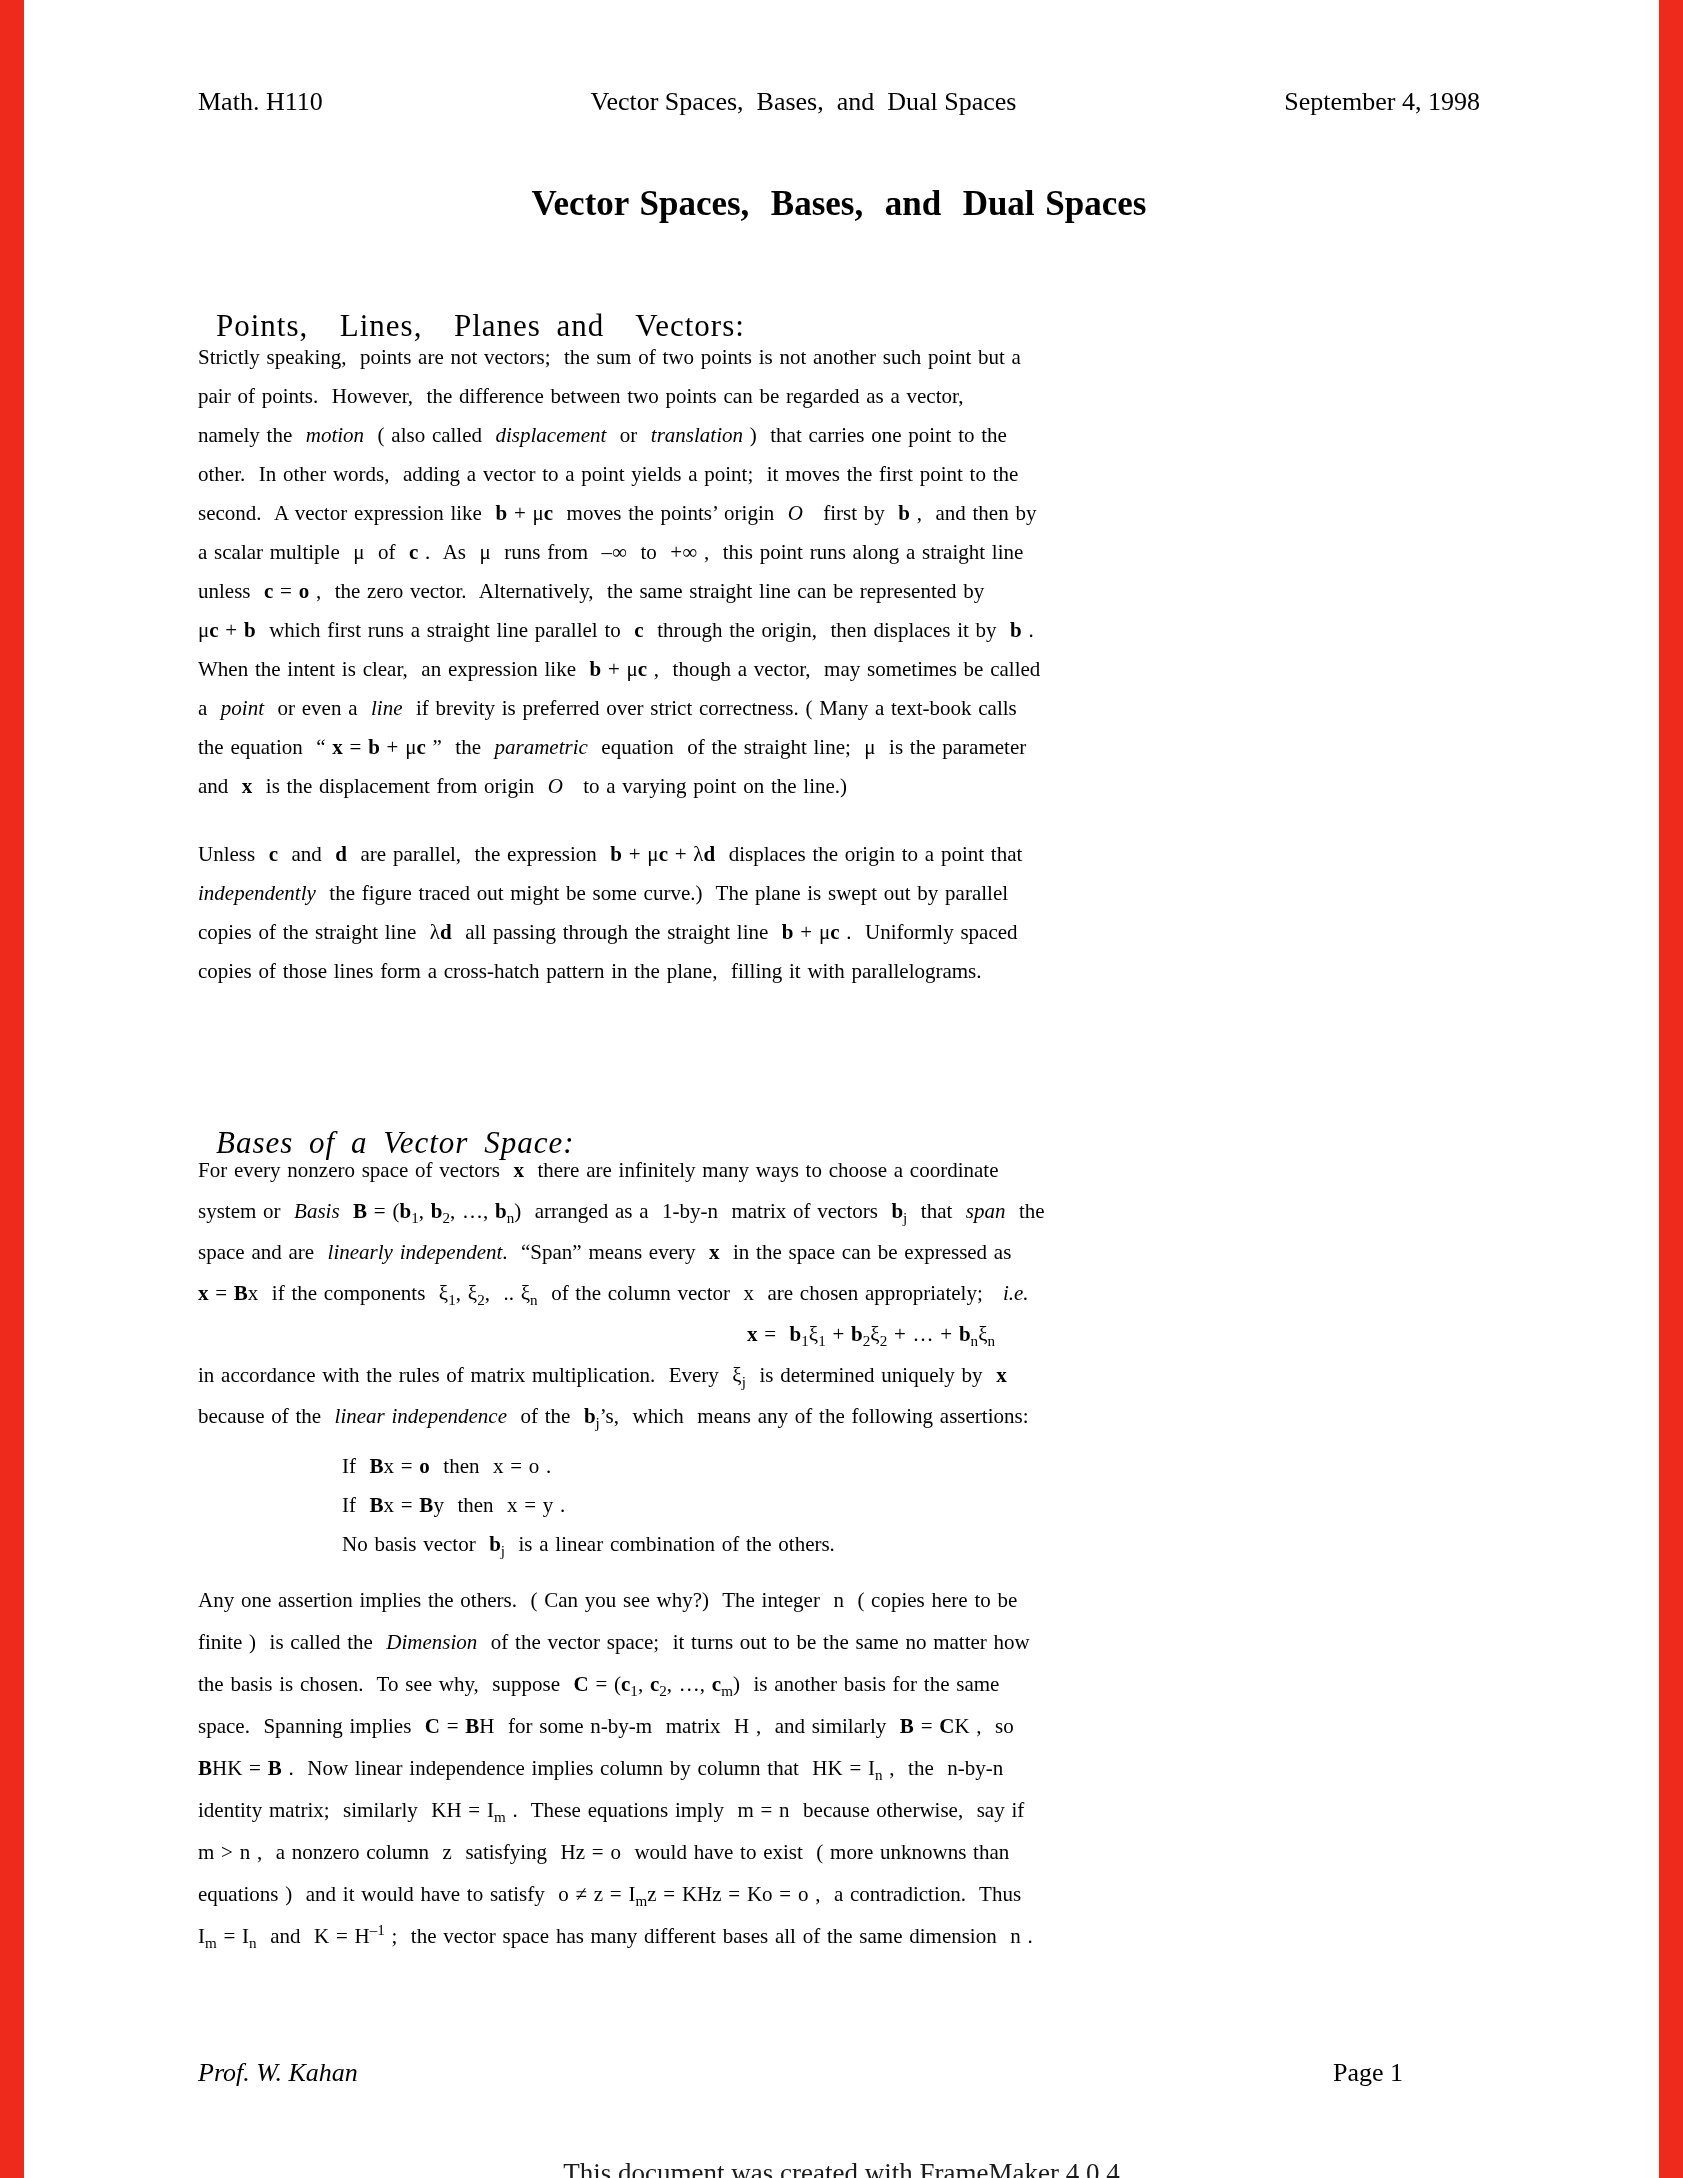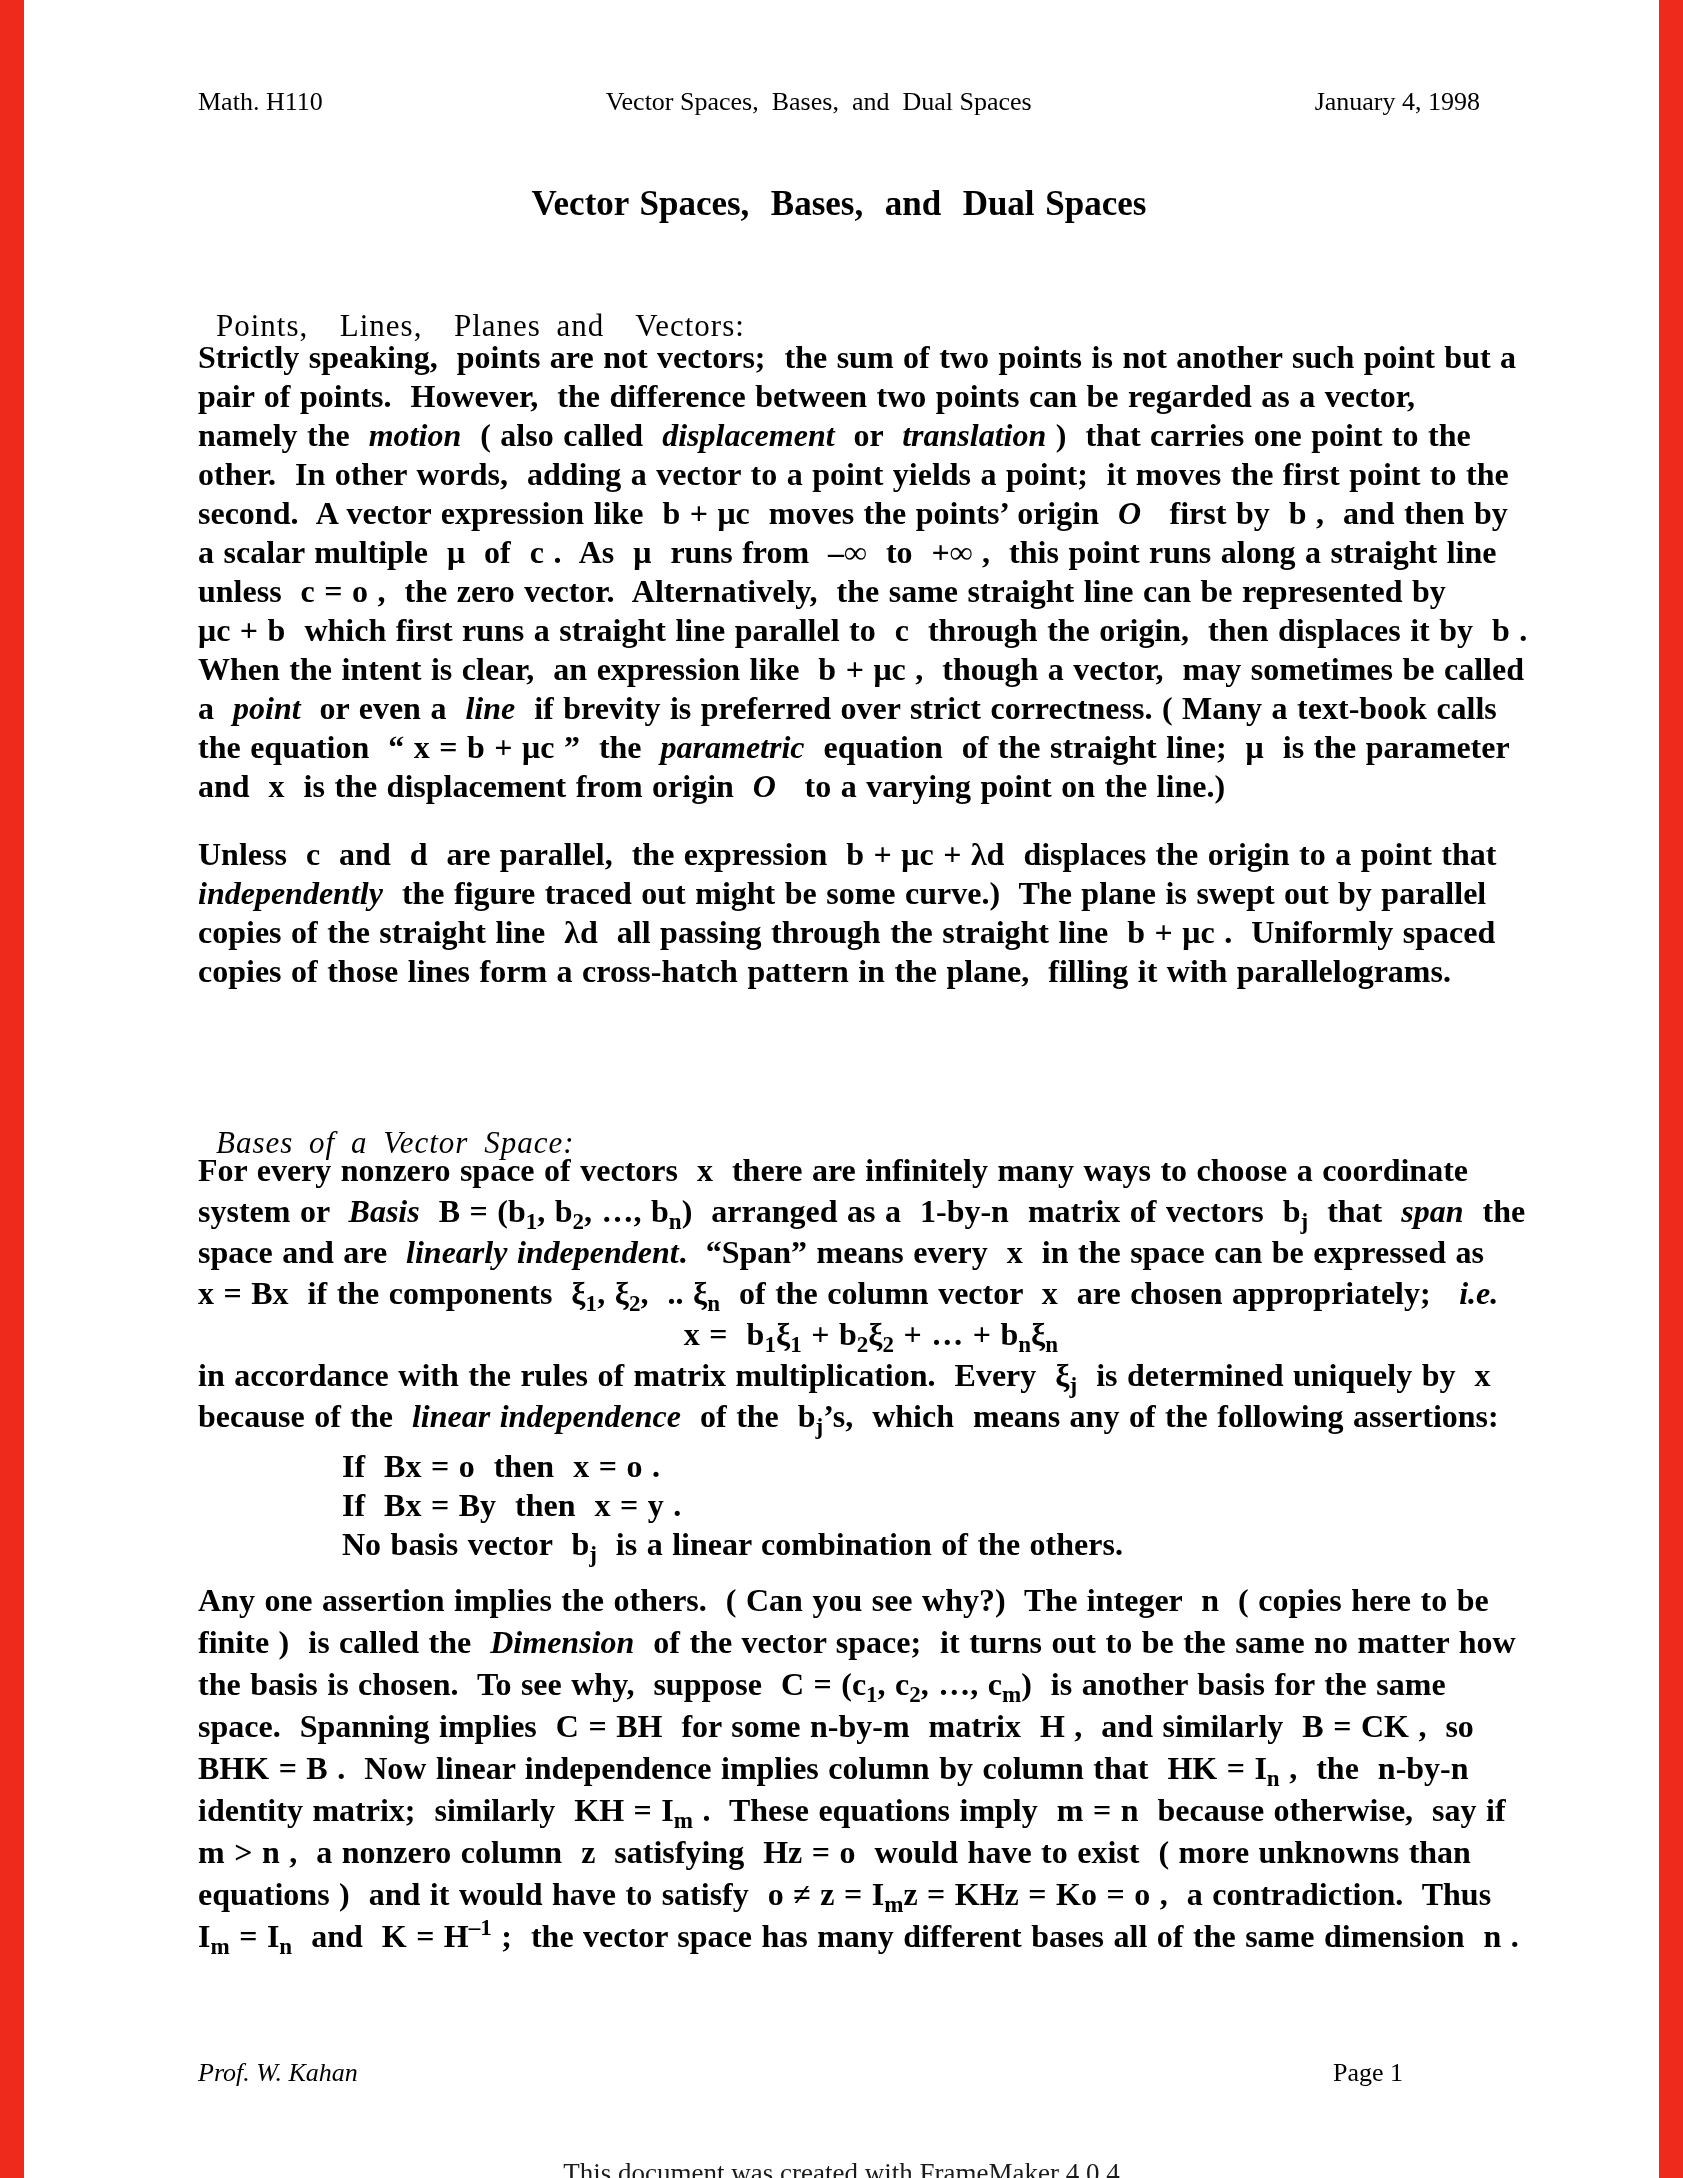--- a/index.html
+++ b/index.html
@@ -22,21 +22,21 @@
     word-spacing:2px;
   }
   .sec-heading{
     position:absolute;left:198px;margin:18px;font-size:31px;font-weight:normal;
     white-space:pre-wrap;letter-spacing:1px;word-spacing:7px;
   }
   .h1pos{top:290px;}
   .h2pos{top:1107px;font-style:italic;}
   .para{
     position:absolute;left:198px;width:1346px;
-    font-size:32px;word-spacing:1.5px;font-weight:bold;
+    font-size:21px;word-spacing:1.5px;
   }
   .para .line{white-space:pre-wrap;}
   .p1{top:338px;line-height:39px;}
   .p2{top:835px;line-height:39px;}
   .p3{top:1150px;line-height:41px;}
   .equation{text-align:center;white-space:pre-wrap;}
   .assertions{top:1447px;line-height:39px;padding-left:144px;width:1203px;}
   .p4{top:1579px;line-height:42px;}
   sub,sup{font-size:0.72em;line-height:0;}
   .footer-left{position:absolute;left:198px;top:2058px;font-size:26px;font-style:italic;}
@@ -48,21 +48,21 @@
 </style>
 </head>
 <body>
 
 <div class="edge left" style="background: rgb(238, 42, 28);"></div>
 <div class="edge right" style="background: rgb(238, 42, 28);"></div>
 
 <div class="running-header">
   <span>Math. H110</span>
   <span>Vector Spaces,  Bases,  and  Dual Spaces</span>
-  <span>January 4, 1998</span>
+  <span>September 4, 1998</span>
 </div>
 
 <h1 class="doc-title">Vector Spaces,  Bases,  and  Dual Spaces</h1>
 
 <h2 class="sec-heading h1pos">Points,  Lines,  Planes and  Vectors:</h2>
 
 <div class="para p1">
     <div class="line">Strictly speaking,  points are not vectors;  the sum of two points is not another such point but a</div>
     <div class="line">pair of points.  However,  the difference between two points can be regarded as a vector,</div>
     <div class="line">namely the  <i>motion</i>  ( also called  <i>displacement</i>  or  <i>translation</i> )  that carries one point to the</div>

